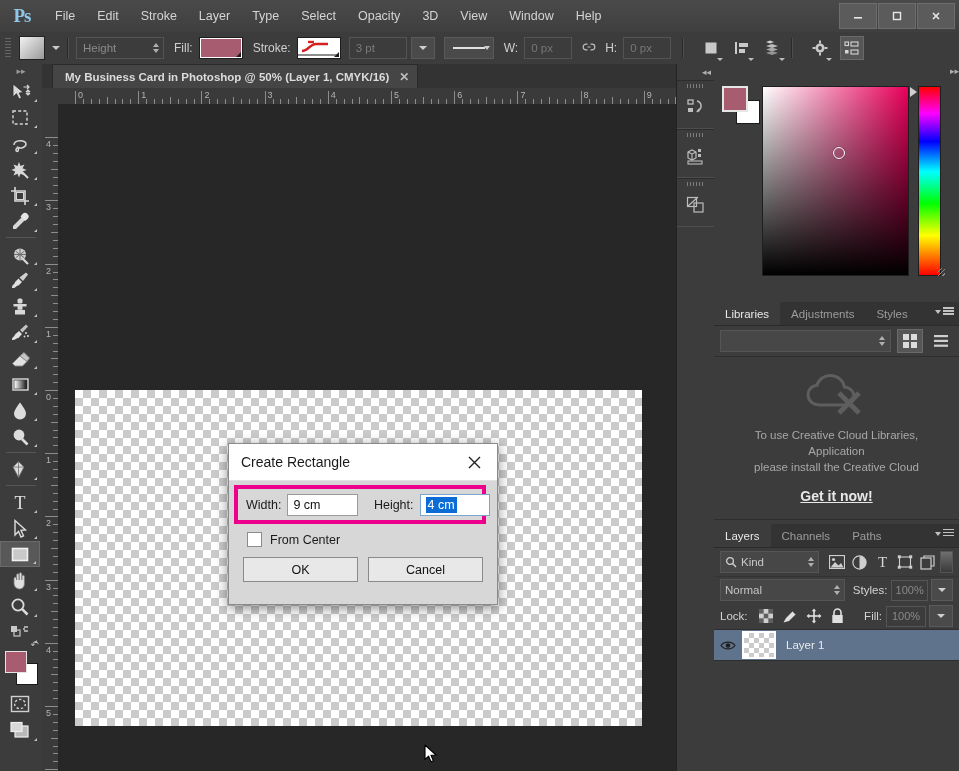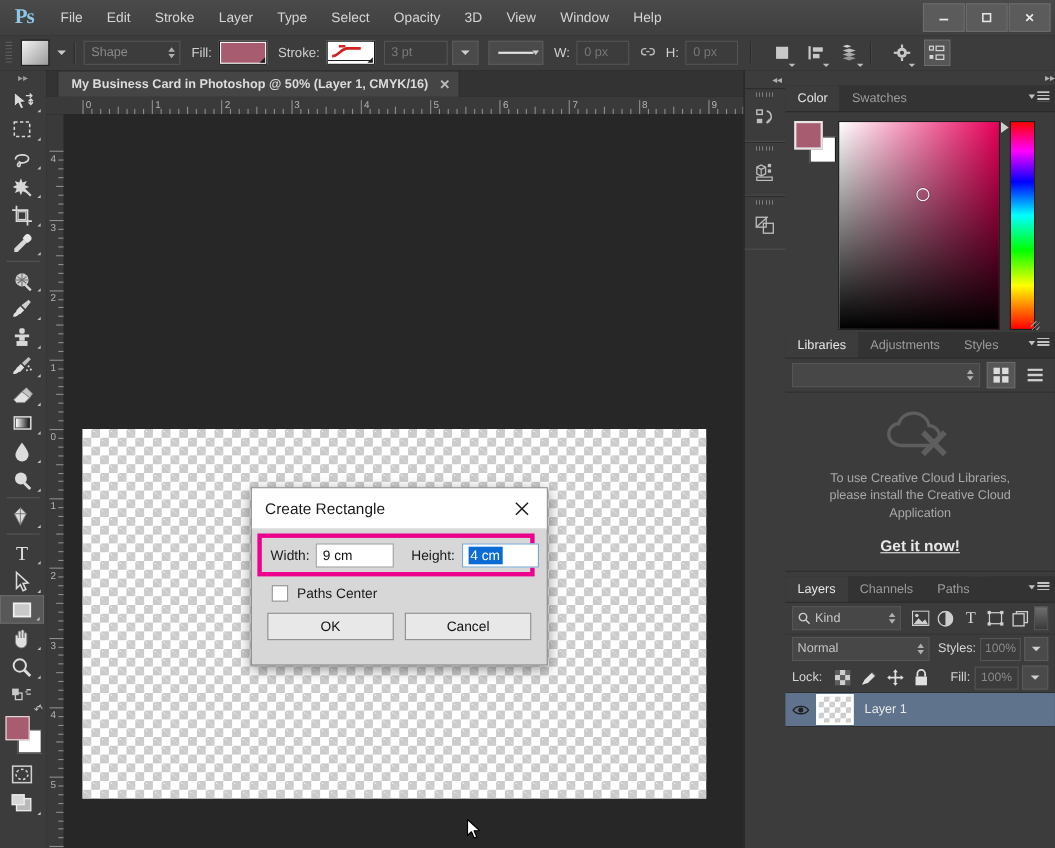--- a/index.html
+++ b/index.html
@@ -251,21 +251,21 @@
       </div>
     </div>
   </div>
 
   <div class="optionsbar">
     <div class="grip"></div>
     <div class="toolpreview"></div>
     <div class="tri-down"></div>
     <div class="opt-sep"></div>
     <div class="opt-select" style="margin-left:0">
-      <span>Shape</span>
+      <span>Height</span>
       <span class="stepper">
           <i class="up"></i>
           <i class="dn"></i>
         </span>
     </div>
     <span class="opt-label">Fill:</span>
     <div class="fillsw">
       <div class="col" id="fillcol" style="background: rgb(168, 92, 112);"></div>
       <div class="cnr"></div>
     </div>
@@ -883,28 +883,20 @@
           <rect x="9" y="8" width="9" height="9" fill="none" stroke="#bdbdbd" stroke-width="1.2"></rect>
           <path d="M2.5 11.5 L13 2" stroke="#bdbdbd" stroke-width="1.2"></path>
         </svg>
       </div>
     </div>
   </div>
 
   <div class="pnl-arrows">▸▸</div>
 
   <div class="panel" style="top:78px;height:224px;">
-    <div class="tabrow">
-      <div class="ptab sel">Color</div>
-      <div class="ptab">Swatches</div>
-      <div class="pmenu">
-          <span class="tri"></span>
-          <span class="bars"></span>
-        </div>
-    </div>
     <div class="colorbody">
       <div class="cp-swatch">
         <div class="b"></div>
         <div class="f" id="cpfg" style="background: rgb(168, 92, 112);"></div>
       </div>
       <div class="cp-field">
         <div class="base" id="cpfield" style="background: linear-gradient(rgba(0, 0, 0, 0), rgb(0, 0, 0)), linear-gradient(to right, rgb(255, 255, 255), rgb(232, 0, 90));"></div>
         <div class="cp-marker"></div>
       </div>
       <div class="cp-arrow"></div>
@@ -946,22 +938,22 @@
           </svg>
       </div>
     </div>
     <div class="libbody">
       <svg width="68" height="48" viewBox="0 0 68 48">
         <path d="M18 34 C9 34 5 29 5 23.5 C5 18.5 9 14.5 14 14.2 C15.5 8.5 21 4.5 27.5 4.5 C34.5 4.5 40.5 9.5 41.5 16 C47 16.3 51 20.5 51 25.2 C51 30.2 46.8 34 41 34 Z" fill="none" stroke="#5e5e5e" stroke-width="3"></path>
         <path d="M36 22 L56 42 M56 22 L36 42" stroke="#5e5e5e" stroke-width="5" fill="none"></path>
       </svg>
       <div class="cc-msg">
         <div>To use Creative Cloud Libraries,</div>
+        <div>Application</div>
         <div>please install the Creative Cloud</div>
-        <div>Application</div>
       </div>
       <div class="cc-link">Get it now!</div>
     </div>
     <div class="fxrow">
       <div class="fxi">
         <svg width="16" height="14" viewBox="0 0 16 14">
             <path d="M2 11 L9 3 L13 6 L6 12 Z" fill="#9a9a9a"></path>
             <circle cx="12" cy="4" r="2.2" fill="#9a9a9a"></circle>
           </svg>
       </div>
@@ -1133,21 +1125,21 @@
     </div>
     <div class="hl-box"></div>
     <div class="dlg-fields">
       <span class="fl">Width:</span>
       <span class="finp" style="width:70px">9 cm</span>
       <span class="fl" style="margin-left:16px">Height:</span>
       <span class="finp sel" style="width:70px"><span>4 cm</span></span>
     </div>
     <div class="cbrow">
       <span class="cbx"></span>
-      <span class="cbl">Paths Center</span>
+      <span class="cbl">From Center</span>
     </div>
     <div class="btnrow">
       <div class="dbtn">OK</div>
       <div class="dbtn">Cancel</div>
     </div>
   </div>
 
   <div class="cursor" style="left: 424px; top: 744px;">
     <svg width="14" height="20" viewBox="0 0 14 20">
       <path d="M1 1 L1 15.5 L4.6 12.2 L7 17.8 L9.4 16.7 L7 11.3 L12 11 Z" fill="#fff" stroke="#000" stroke-width="1.1" stroke-linejoin="round"></path>

